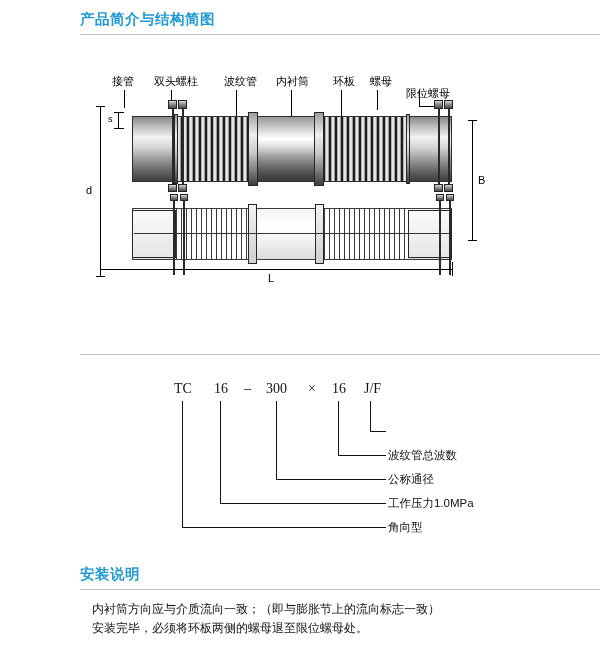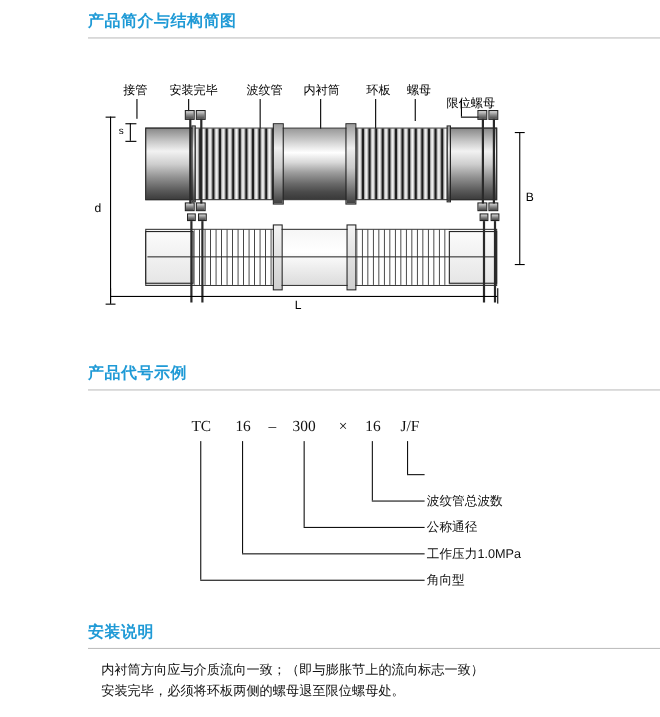--- a/index.html
+++ b/index.html
@@ -184,21 +184,21 @@
 <body>
 
 <div class="page">
 
   <div class="section-title" style="left:34px; top:10px;">产品简介与结构简图</div>
   <div class="title-underline" style="left:34px; top:34px; width:532px;"></div>
 
   <div id="diagram1">
 
     <div class="lbl" style="left:26px; top:12px;">接管</div>
-    <div class="lbl" style="left:68px; top:12px;">安装完毕</div>
+    <div class="lbl" style="left:68px; top:12px;">双头螺柱</div>
     <div class="lbl" style="left:138px; top:12px;">波纹管</div>
     <div class="lbl" style="left:190px; top:12px;">内衬筒</div>
     <div class="lbl" style="left:247px; top:12px;">环板</div>
     <div class="lbl" style="left:284px; top:12px;">螺母</div>
     <div class="lbl" style="left:320px; top:24px;">限位螺母</div>
 
     <div class="lead" style="left:38px;  top:28px; height:18px;"></div>
     <div class="lead" style="left:85px;  top:28px; height:12px;"></div>
     <div class="lead" style="left:150px; top:28px; height:42px;"></div>
     <div class="lead" style="left:205px; top:28px; height:62px;"></div>
@@ -265,21 +265,20 @@
     <div class="dimline" style="left:382px; top:178px; width:9px; height:1px;"></div>
     <div class="lbl" style="left:392px; top:112px;">B</div>
 
     <div class="dimline" style="left:14px; top:214px; width:1px; height:0px;"></div>
     <div class="dimline" style="left:14px; top:207px; width:352px; height:1px;"></div>
     <div class="dimline" style="left:14px; top:200px; width:1px; height:14px;"></div>
     <div class="dimline" style="left:366px; top:200px; width:1px; height:14px;"></div>
     <div class="lbl" style="left:182px; top:210px;">L</div>
   </div>
 
-  <div class="section-title" style="left:34px; top:330px;">产品代号示例</div>
   <div class="title-underline" style="left:34px; top:354px; width:532px;"></div>
 
   <div id="codebox">
     <div class="code-part" style="left:18px; top:6px;">TC</div>
     <div class="code-part" style="left:58px; top:6px;">16</div>
     <div class="code-part" style="left:88px; top:6px;">–</div>
     <div class="code-part" style="left:110px; top:6px;">300</div>
     <div class="code-part" style="left:152px; top:6px;">×</div>
     <div class="code-part" style="left:176px; top:6px;">16</div>
     <div class="code-part" style="left:208px; top:6px;">J/F</div>

